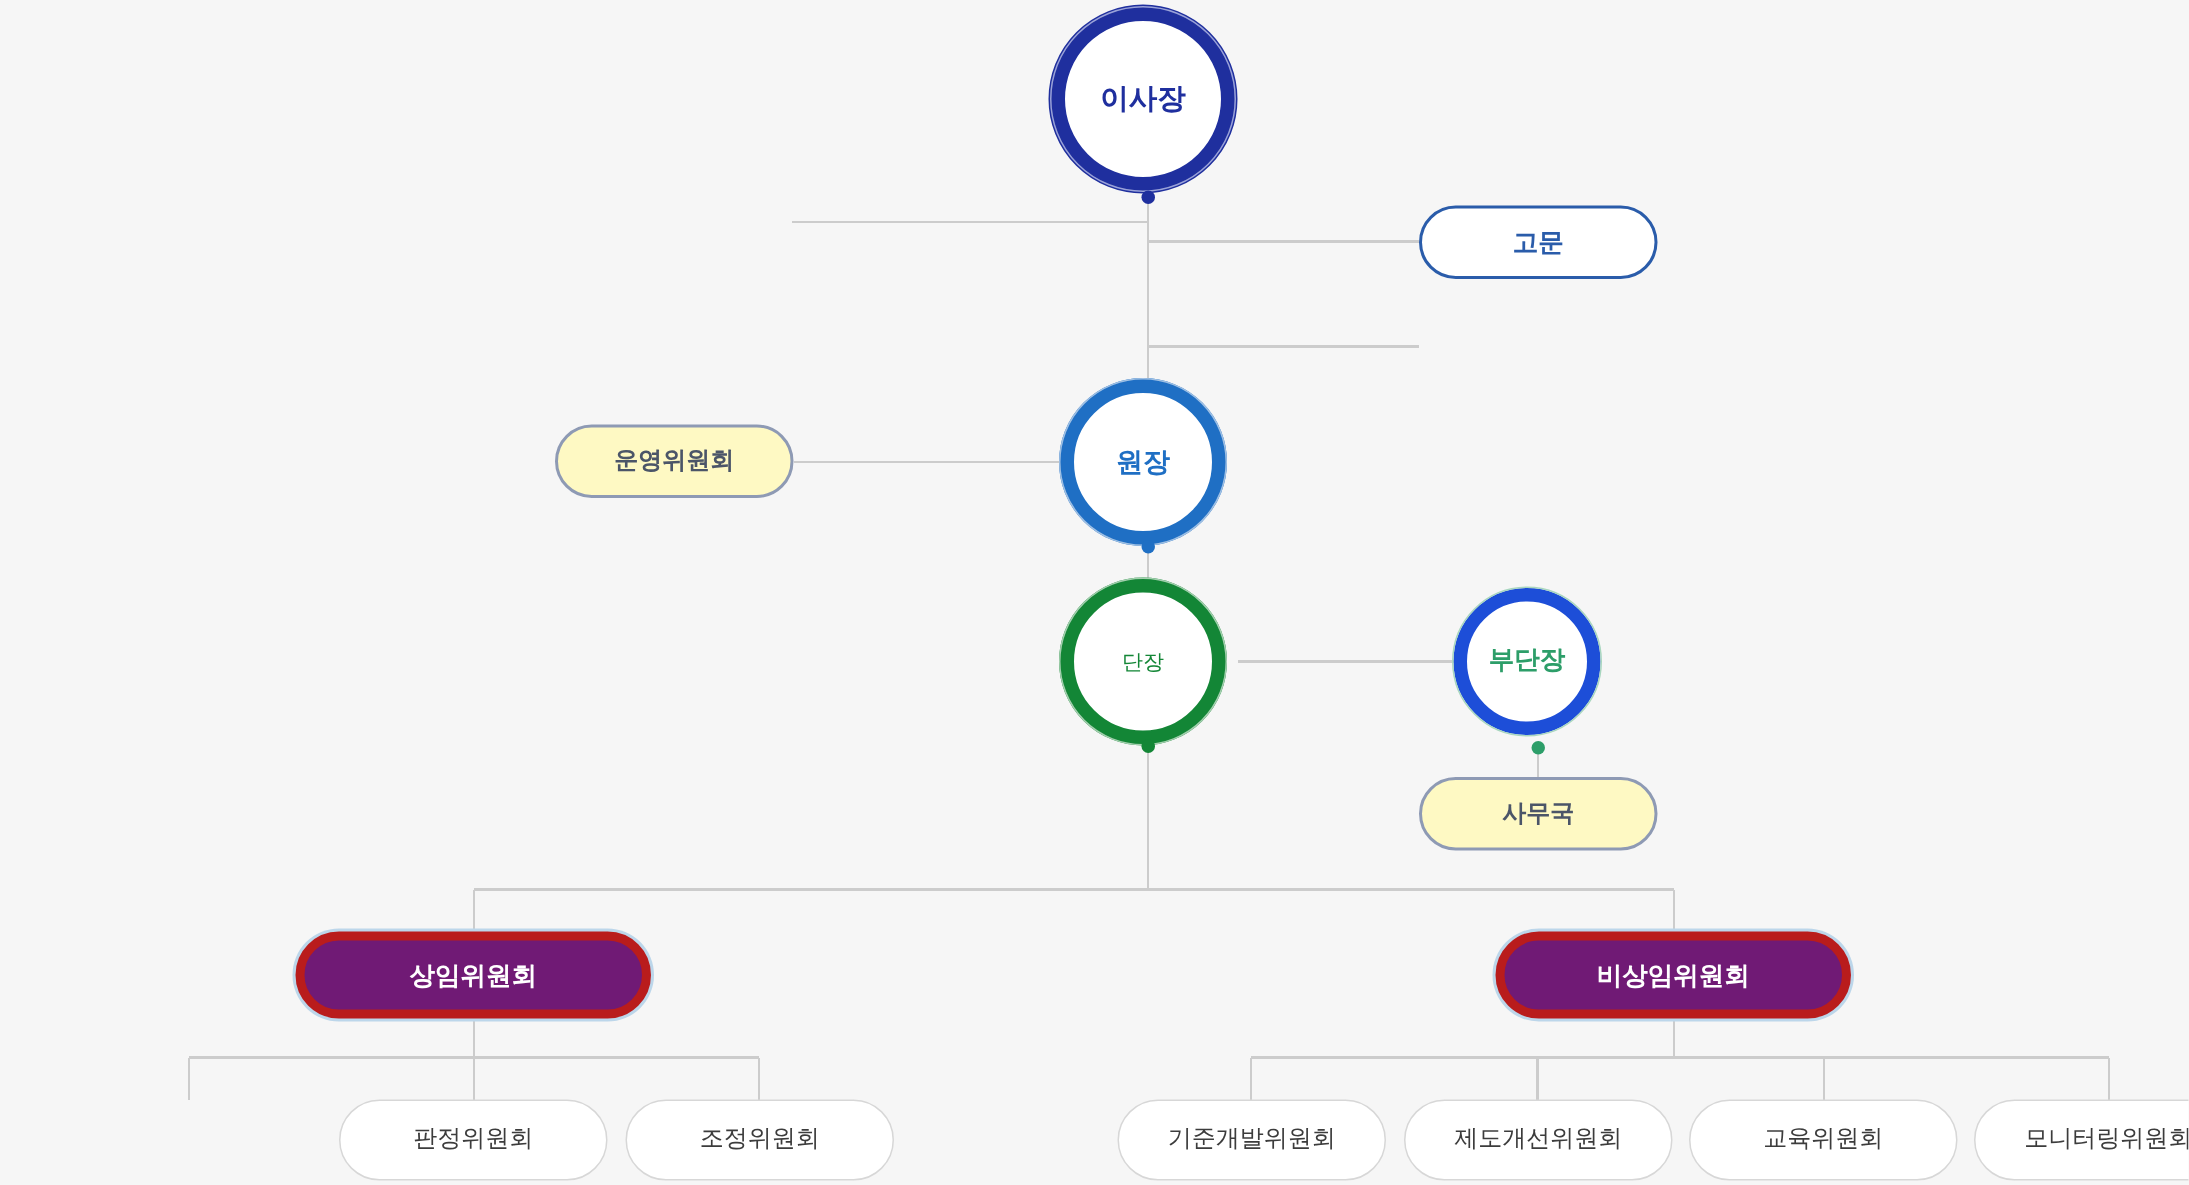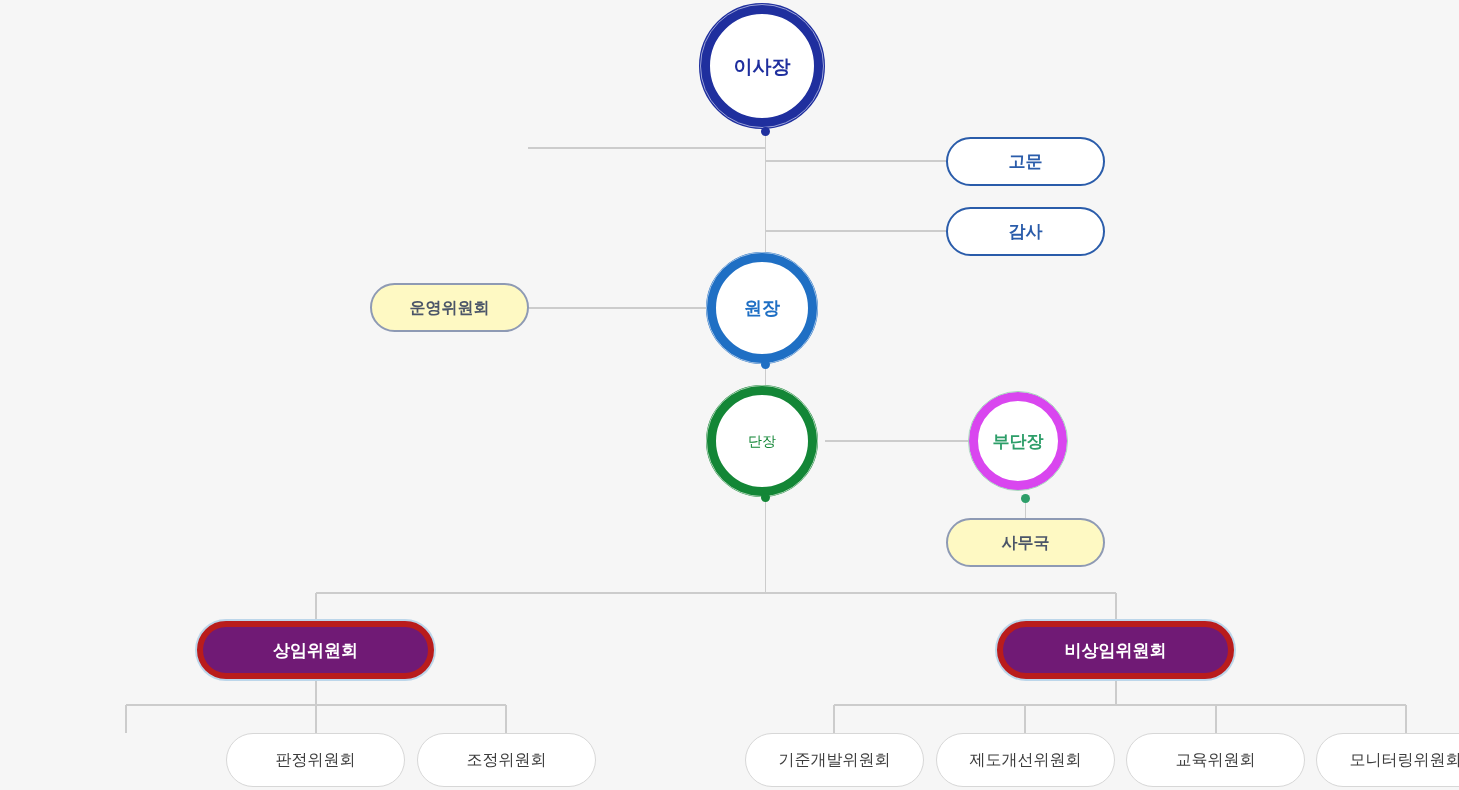--- a/index.html
+++ b/index.html
@@ -93,21 +93,22 @@
   .circle-head::before { border-color: #a3cfae; }
   .circle-head .label {
     color: #138636;
     font-size: 14px;
     font-weight: normal;
   }
 
   .circle-deputy {
     width: 98px;
     height: 98px;
-    border: 9px solid #d946ef;
+    border: 9px solid #1d4ed8;
+    font-family: Liberation Mono, monospace;
   }
   .circle-deputy::before { border-color: #a8d6bf; }
   .circle-deputy .label {
     color: #2d9e69;
     font-size: 17px;
     font-weight: bold;
   }
 
   
   .dot {
@@ -224,23 +225,20 @@
   <div class="node circle circle-chairman" style="left:663px; top:3px;">
     <span class="label">이사장</span>
   </div>
   <div class="dot dot-navy" style="left:725px; top:127px;"></div>
 
 
   <div class="node pill pill-outline-blue" style="left:910px; top:137px; width:159px; height:49px;">
     <span class="label">고문</span>
   </div>
 
-  <div class="node pill pill-outline-blue" style="left:910px; top:207px; width:159px; height:49px;">
-    <span class="label">감사</span>
-  </div>
 
   <div class="node circle circle-director" style="left:670px; top:252px;">
     <span class="label">원장</span>
   </div>
   <div class="dot dot-blue" style="left:725px; top:360px;"></div>
 
   <div class="node pill pill-outline-slate" style="left:334px; top:283px; width:159px; height:49px;">
     <span class="label">운영위원회</span>
   </div>
 

